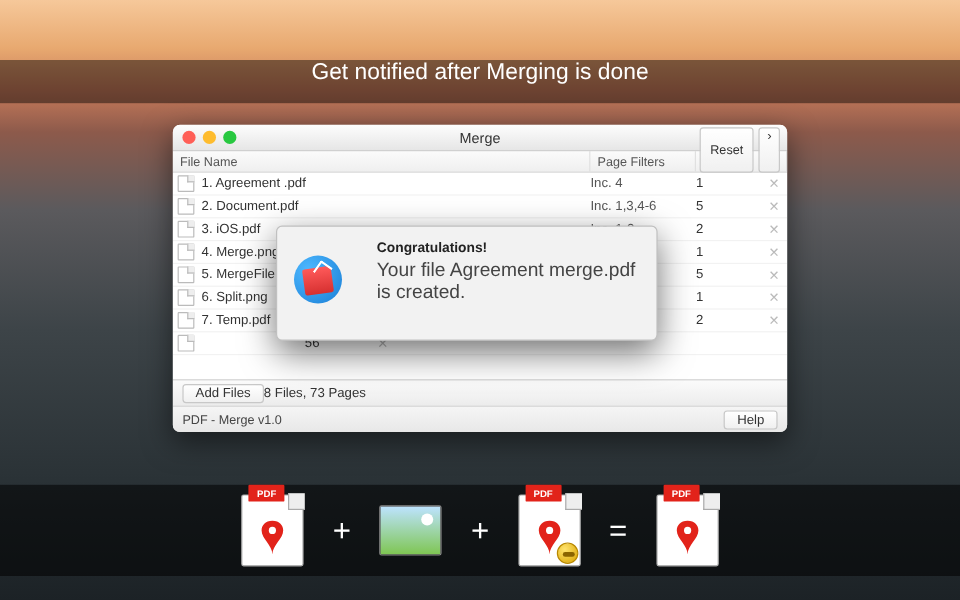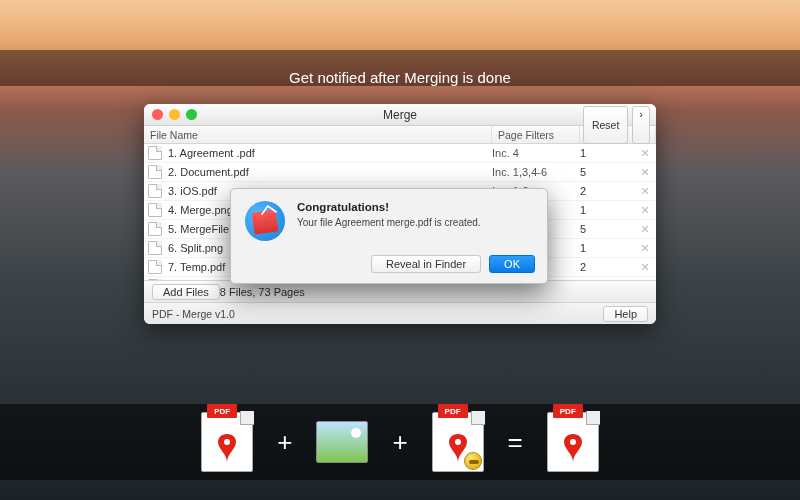--- a/index.html
+++ b/index.html
@@ -7,26 +7,26 @@
     width: 800px; height: 500px; overflow: hidden;
     font-family: -apple-system, "Helvetica Neue", Arial, sans-serif;
     position: relative;
     background:
       linear-gradient(180deg, #f6c89a 0%, #e8a970 8%, #c77a5a 15%, #8d5a4b 22%, #5b5a5d 35%, #3d4448 55%, #2a3236 80%, #1c2226 100%);
   }
   
   .banner {
     position: absolute; top: 50px; left: 0; right: 0; height: 36px;
     background: rgba(0,0,0,0.45);
-    display: flex; align-items: flex-end; justify-content: center;
-    color: #fff; font-size: 15px;
+    display: flex; align-items: flex-start; justify-content: center;
+    color: #fff; font-size: 19px;
   }
   
   .window {
-    position: absolute; left: 144px; top: 104px; width: 512px; height: 220px;
+    position: absolute; left: 144px; top: 104px; width: 512px; height: 256px;
     background: #f3f3f3; border-radius: 6px; box-shadow: 0 8px 24px rgba(0,0,0,0.5);
     display: flex; flex-direction: column; overflow: hidden;
   }
   .titlebar {
     height: 22px; background: linear-gradient(#fdfdfd,#e6e6e6);
     border-bottom: 1px solid #d0d0d0;
     display: flex; align-items: center; justify-content: center;
     position: relative; font-size: 12px; color: #333;
   }
   .traffic { position: absolute; left: 8px; top: 5px; display: flex; gap: 6px; }
@@ -59,26 +59,26 @@
   }
   .btn { background:linear-gradient(#fff,#f0f0f0); border:1px solid #c8c8c8; border-radius:3px; padding:1px 10px; font-size:11px; color:#333; }
   .right-btns{display:flex; gap:6px;}
   
   .sheet {
     position:absolute; left:230px; top:188px; width:318px; height:96px;
     background:#f2f2f2; border:1px solid #c0c0c0; border-radius:5px;
     box-shadow:0 10px 28px rgba(0,0,0,0.55);
     padding:12px 14px 10px 14px;
   }
-  .sheet-top{display:flex; gap:12px;}
+  .sheet-top{display:flex; gap:29px;align-items:flex-end;}
   .sheet-icon{width:40px;height:40px;border-radius:50%;background:radial-gradient(circle at 30% 30%,#4db8ff,#1a7fd6);position:relative;flex-shrink:0;}
   .sheet-icon::before{content:"";position:absolute;left:8px;top:10px;width:24px;height:22px;background:linear-gradient(#ff5a5a,#d63030);border-radius:2px;transform:rotate(-8deg);} 
   .sheet-icon::after{content:"";position:absolute;left:18px;top:6px;width:10px;height:10px;border:2px solid #fff;border-bottom:none;border-right:none;transform:rotate(35deg);border-radius:2px 0 0 0;}
   .sheet-txt h4{font-size:11.5px;font-weight:600;color:#222;margin-bottom:4px;}
-  .sheet-txt p{font-size:10px;color:#444;}
+  .sheet-txt p{font-size:16px;color:#444;}
   .sheet-btns{position:absolute;right:12px;bottom:10px;display:flex;gap:8px;}
   .sheet-btns .btn{padding:2px 14px;}
   .btn.primary{background:linear-gradient(#2a9fff,#0a7ae6);color:#fff;border-color:#0a6ad0;}
   
   .eq-strip{position:absolute; left:0; right:0; top:404px; height:76px; background:rgba(0,0,0,0.55); display:flex; align-items:center; justify-content:center; gap:24px;}
   .pdfcard{width:52px;height:60px;position:relative;}
   .pdfcard .body{position:absolute;inset:0;background:#fff;border:1px solid #aaa;border-radius:2px;}
   .pdfcard .fold{position:absolute;right:-1px;top:-1px;width:14px;height:14px;background:#eee;border-left:1px solid #aaa;border-bottom:1px solid #aaa;}
   .pdfcard .lbl{position:absolute;top:-8px;left:6px;width:30px;height:14px;background:#e2231a;color:#fff;font-size:8px;font-weight:700;display:flex;align-items:center;justify-content:center;border-radius:1px;}
   .pdfcard .adobe{position:absolute;left:10px;top:20px;width:32px;height:32px;}
@@ -185,24 +185,20 @@
 </div>
 
 <div class="sheet">
   <div class="sheet-top">
     <div class="sheet-icon"></div>
     <div class="sheet-txt">
       <h4>Congratulations!</h4>
       <p>Your file  Agreement  merge.pdf is created.</p>
     </div>
   </div>
-  <div class="sheet-btns">
-    <span class="btn">Reveal in Finder</span>
-    <span class="btn primary">OK</span>
-  </div>
 </div>
 
 <div class="eq-strip">
   <div class="pdfcard">
     <div class="body"></div>
       <div class="fold"></div>
     <div class="lbl">PDF</div>
     <div class="adobe">
       <svg viewBox="0 0 32 32">
           <path fill="#e2231a" d="M16 2c6 0 9 4 9 8 0 7-9 12-9 20-0-8-9-13-9-20 0-4 3-8 9-8z"></path>

